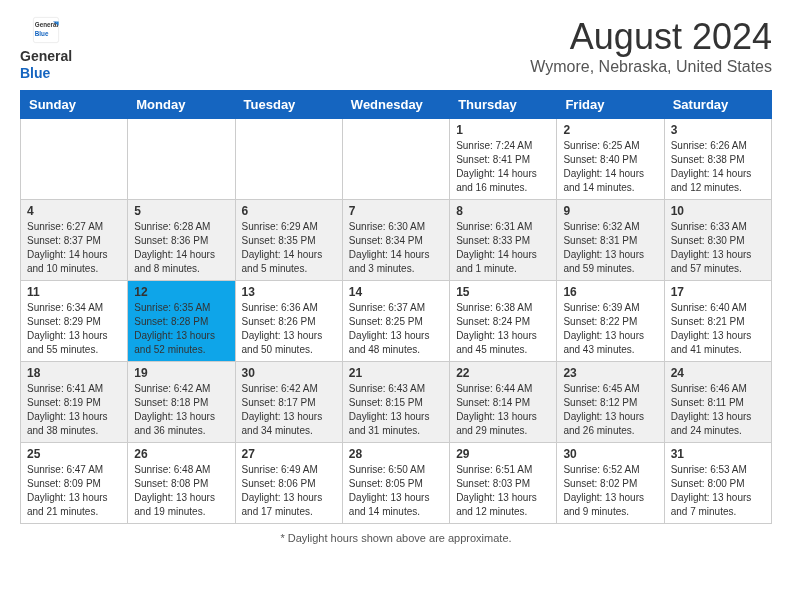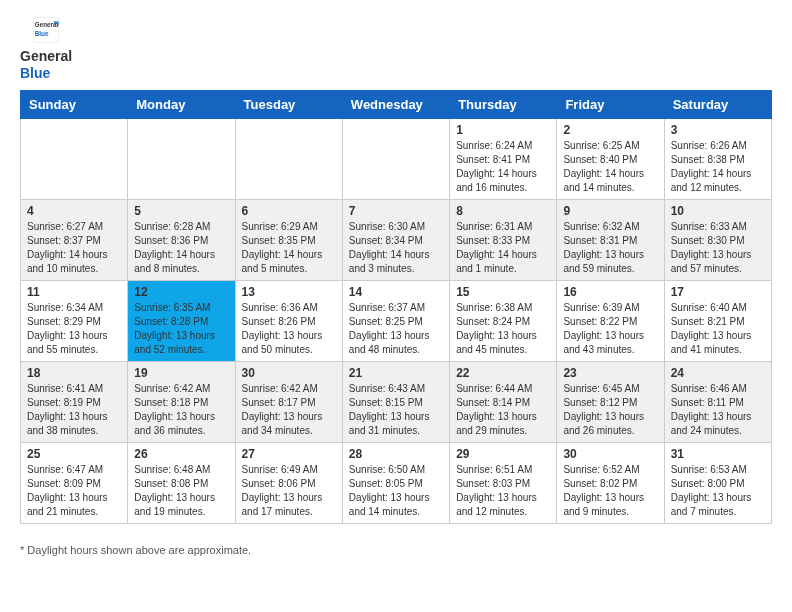--- a/index.html
+++ b/index.html
@@ -81,42 +81,47 @@
     }
     .day-info {
       font-size: 10px;
       line-height: 1.4;
       color: #333;
     }
     td.empty {
       background: #fff !important;
     }
     .footer-note {
-      margin-top: 20px;
+      margin-top: 8px;
       font-size: 11px;
       color: #555;
+      text-align: center;
     }
   </style>
 </head>
 <body>
 
 <div class="header-area">
   <div class="logo">
     <svg class="logo-icon" viewBox="0 0 40 40">
       <rect x="2" y="2" width="36" height="36" rx="3" fill="white" stroke="#ccc" stroke-width="0.5"></rect>
       <text x="4" y="16" font-size="9" font-weight="bold" fill="#333">General</text>
       <text x="4" y="28" font-size="9" font-weight="bold" fill="#1565c0">Blue</text>
       <polygon points="30,8 38,14 34,8" fill="#1565c0"></polygon>
       <polygon points="34,8 38,14 38,8" fill="#1a7fd4"></polygon>
     </svg>
     <div class="logo-text">
       <div class="logo-general">General</div>
       <div class="logo-blue">Blue</div>
     </div>
   </div>
+  <div class="title-area">
+    <div class="main-title">August 2024</div>
+    <div class="subtitle">Wymore, Nebraska, United States</div>
+  </div>
 </div>
 
 <table class="calendar">
   <thead>
     <tr>
     <th>Sunday</th>
         <th>Monday</th>
         <th>Tuesday</th>
         <th>Wednesday</th>
         <th>Thursday</th>
@@ -125,21 +130,21 @@
       </tr>
   </thead>
   <tbody id="calendar-body">
   <tr>
         <td class="empty" style="background: rgb(255, 255, 255);"></td>
         <td class="empty" style="background: rgb(255, 255, 255);"></td>
         <td class="empty" style="background: rgb(255, 255, 255);"></td>
         <td class="empty" style="background: rgb(255, 255, 255);"></td>
         <td style="background: rgb(255, 255, 255);">
           <div class="day-number">1</div>
-          <div class="day-info" style="white-space: pre-line;">Sunrise: 6:24 AM
+          <div class="day-info" style="white-space: pre-line;">Sunrise: 7:24 AM
 Sunset: 8:41 PM
 Daylight: 14 hours
 and 16 minutes.</div>
         </td>
         <td style="background: rgb(255, 255, 255);">
           <div class="day-number">2</div>
           <div class="day-info" style="white-space: pre-line;">Sunrise: 6:25 AM
 Sunset: 8:40 PM
 Daylight: 14 hours
 and 14 minutes.</div>

